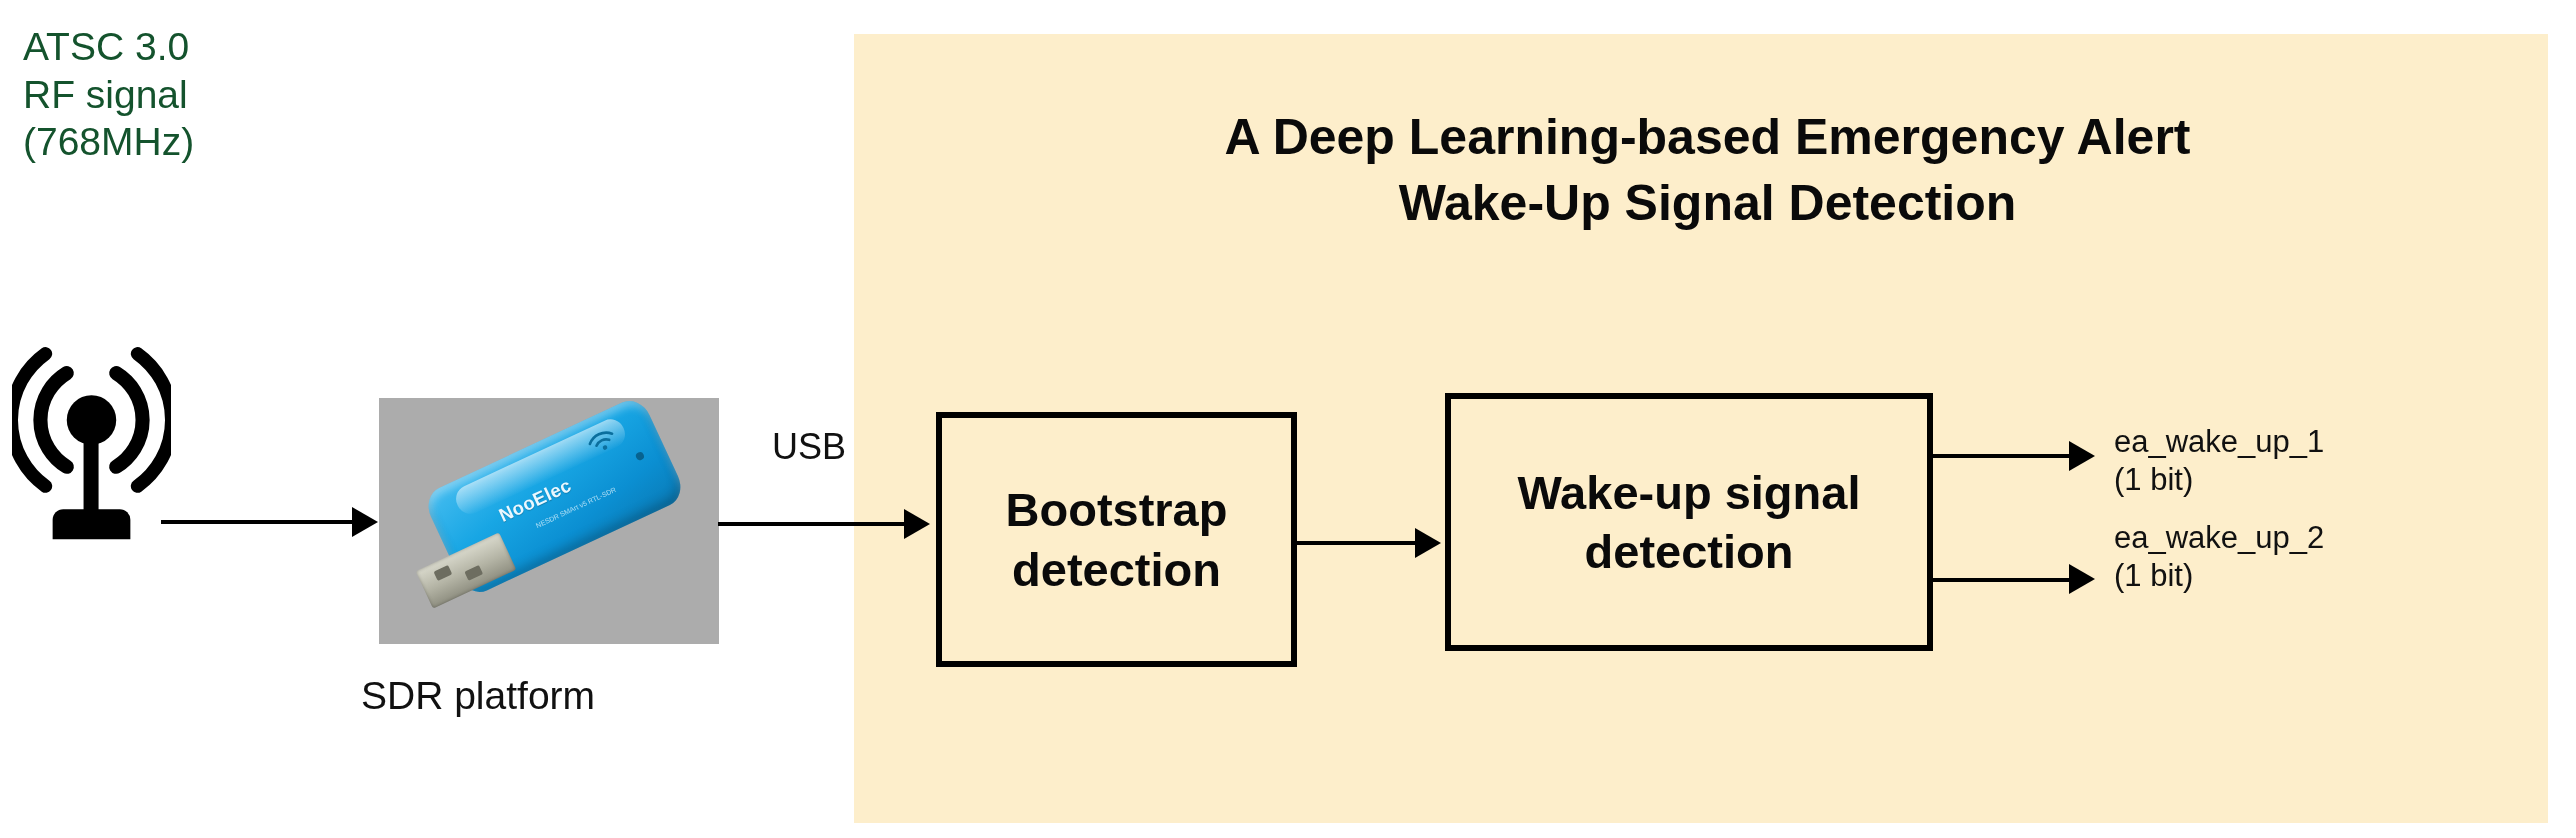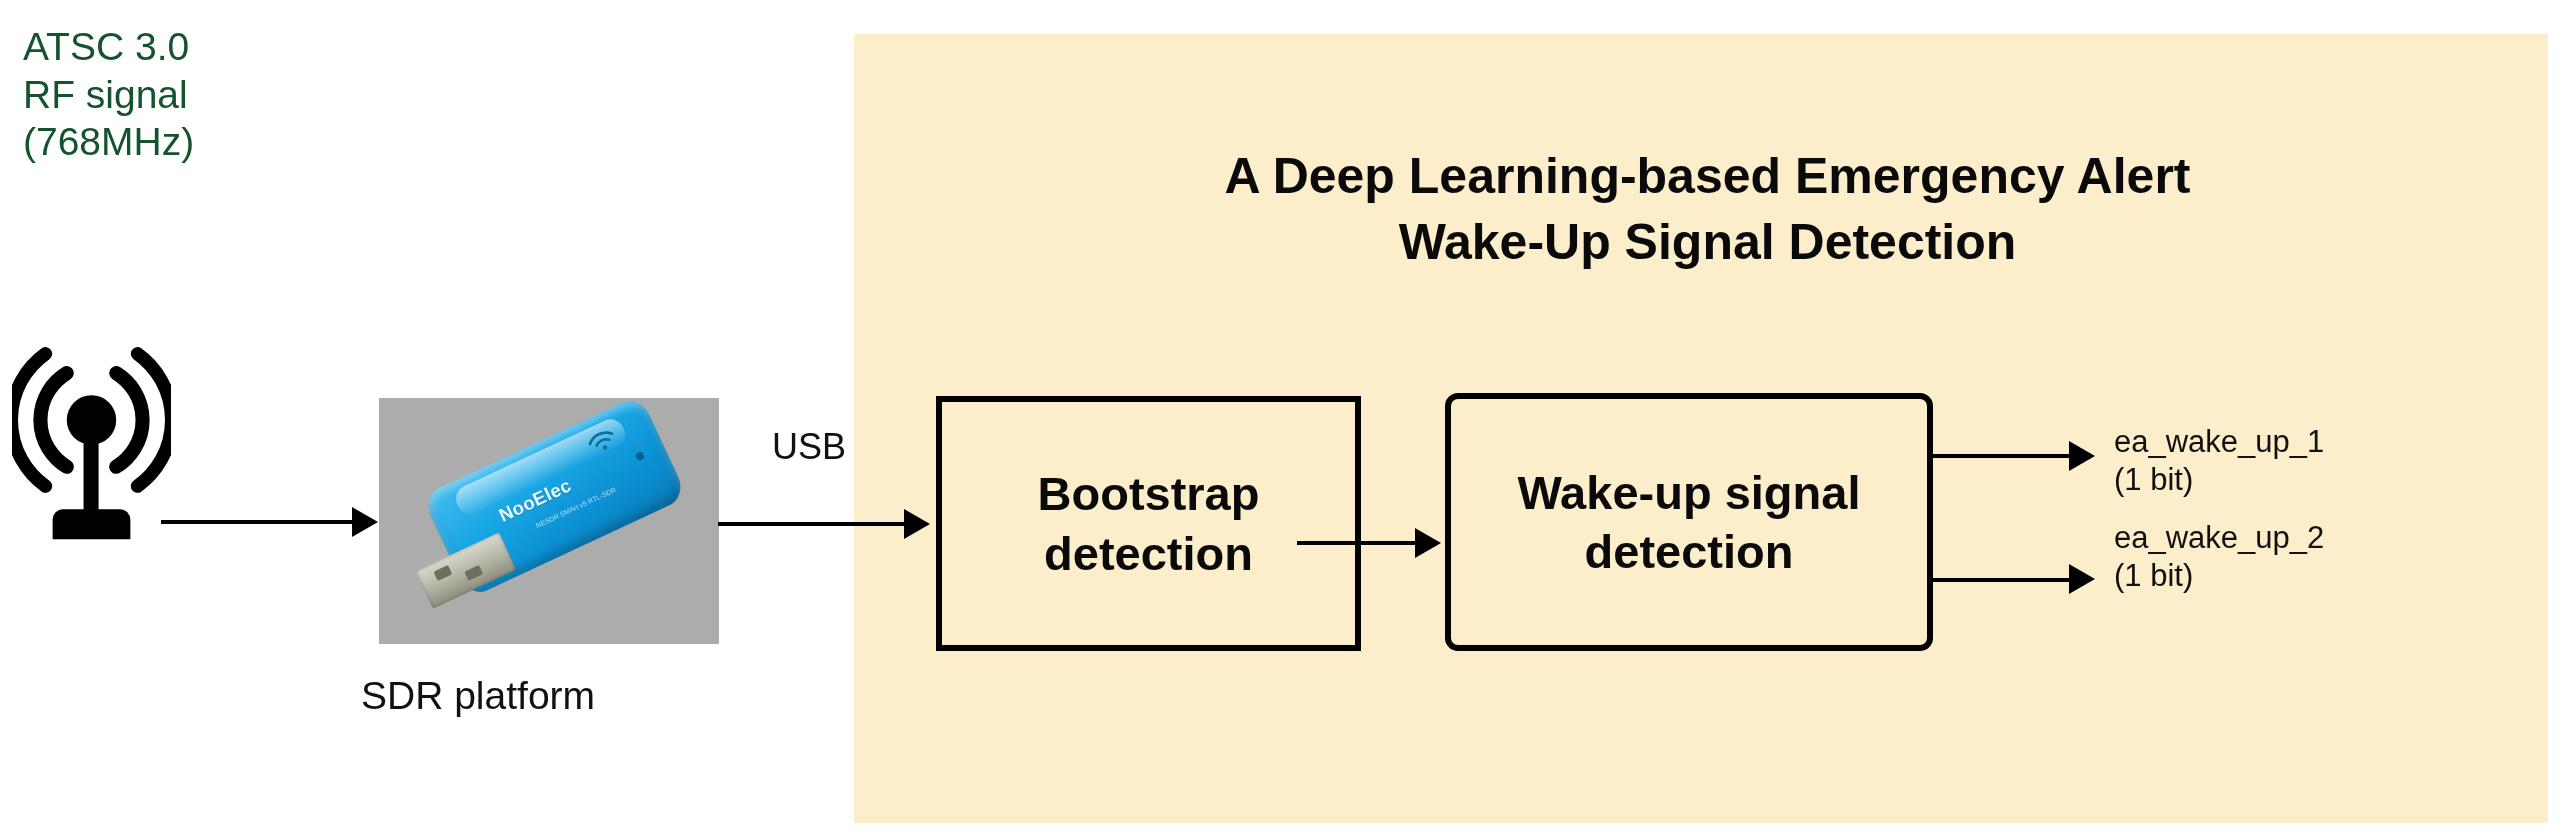--- a/index.html
+++ b/index.html
@@ -163,21 +163,20 @@
     position: absolute;
     left: 929px;
     top: 104px;
     width: 1557px;
     text-align: center;
     font-size: 50px;
     font-weight: bold;
     line-height: 1.32;
     color: #0a0a0a;
     white-space: pre-line;
-    margin-top: 39px;
   }
 
   
   .proc-box {
     position: absolute;
     border: 6.2px solid #000000;
     background: transparent;
     display: flex;
     align-items: center;
     justify-content: center;
@@ -186,30 +185,29 @@
   .proc-box-label {
     font-size: 47px;
     font-weight: bold;
     line-height: 1.26;
     text-align: center;
     color: #0a0a0a;
     white-space: pre-line;
   }
   #box-bootstrap {
     left: 936px;
-    top: 396px;
-    width: 425px;
+    top: 412px;
+    width: 361px;
     height: 255px;
   }
   #box-wakeup {
     left: 1445px;
     top: 393px;
     width: 488px;
     height: 258px;
-    border-radius: 13px;
   }
 
   
   .h-line {
     position: absolute;
     height: 4.4px;
     background: #000000;
   }
   .arrow-head {
     position: absolute;

